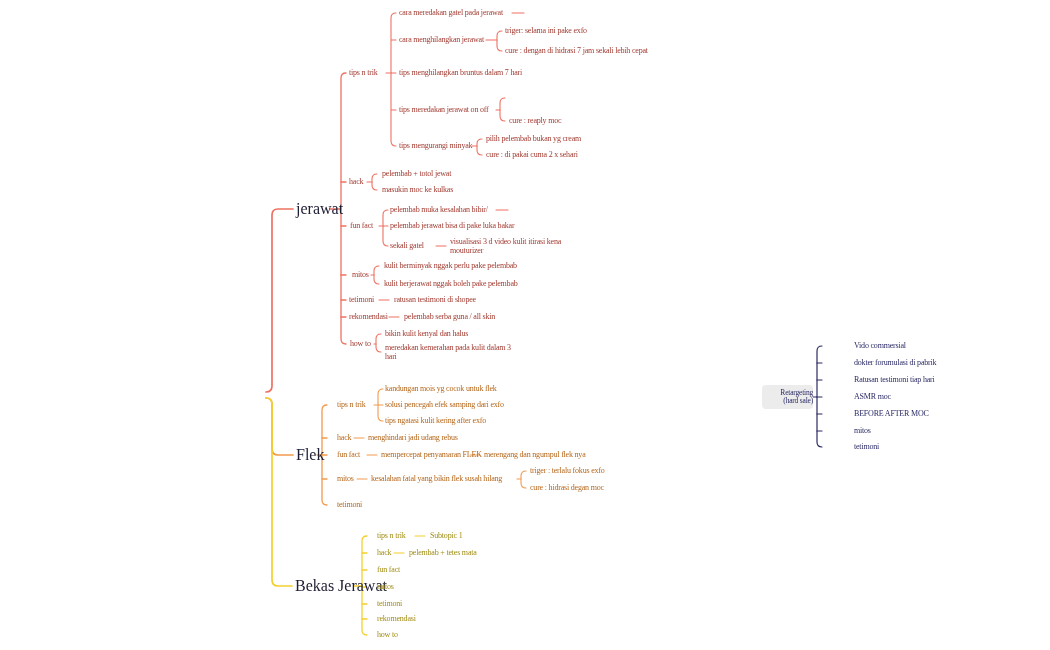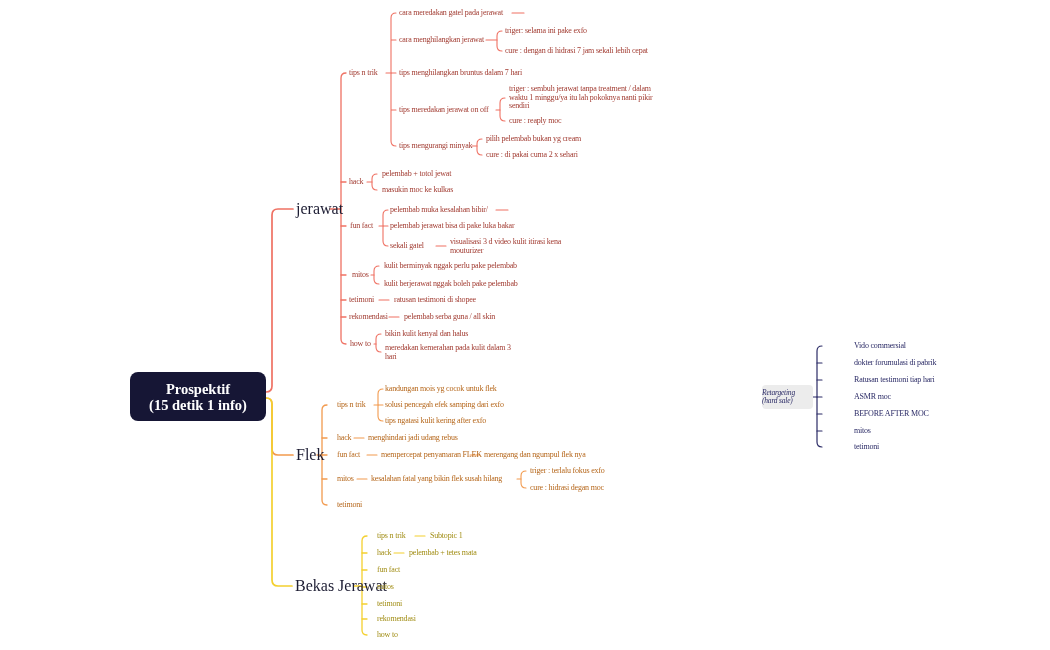--- a/index.html
+++ b/index.html
@@ -26,22 +26,22 @@
   .rootnode{
     position:absolute;left:130px;top:372px;width:136px;height:49px;
     background:var(--root-bg,#161635);border-radius:8px;color:#ffffff;
     display:flex;flex-direction:column;align-items:center;justify-content:center;
     font-size:14.5px;font-weight:bold;line-height:16px;text-align:center;
   }
   .rtbox{
     position:absolute;left:762px;top:385px;width:51px;height:24px;
     background:var(--retargeting-box-bg,#ececec);border-radius:4px;
     color:var(--retargeting-line,#2b2b66);
-    display:flex;flex-direction:column;align-items:flex-start;justify-content:center;
-    font-size:7.5px;line-height:8.5px;text-align:center;letter-spacing:-0.2px;font-style:italic;
+    display:flex;flex-direction:column;align-items:flex-end;justify-content:center;
+    font-size:7.5px;line-height:8.5px;text-align:center;letter-spacing:-0.2px;
   }
 </style>
 </head>
 <body>
 
 <div class="canvas">
 
   <svg class="links" width="1050" height="650" viewBox="0 0 1050 650">
 
     <g>
@@ -93,35 +93,30 @@
       <path class="jr-line" stroke-width="1.1" d="M381,334 Q376,334 376,339 L376,347 Q376,352 381,352"></path>
     </g>
 
     <g>
       <path class="rt-line" stroke-width="1.2" d="M813,397 L817,397"></path>
       <path class="rt-line" stroke-width="1.2" d="M822,346 Q817,346 817,351 L817,442 Q817,447 822,447"></path>
       <path class="rt-line" stroke-width="1.2" d="M817,363 L822,363 M817,380 L822,380 M817,397 L822,397 M817,414 L822,414 M817,431 L822,431"></path>
     </g>
   </svg>
 
-  <div class="rootnode">
-    <div>Prospektif</div>
-    <div>(15 detik 1 info)</div>
-  </div>
 
   <div class="t topic" style="left:296px;top:209px">jerawat</div>
 
   <div class="t jr" style="left:349px;top:73px">tips n trik</div>
   <div class="t jr" style="left:399px;top:13px">cara meredakan gatel pada jerawat</div>
   <div class="t jr" style="left:399px;top:40px">cara menghilangkan jerawat</div>
   <div class="t jr" style="left:505px;top:31px">triger: selama ini pake exfo</div>
   <div class="t jr wrap" style="left:505px;top:51px;width:150px">cure : dengan di hidrasi 7 jam sekali lebih cepat</div>
   <div class="t jr" style="left:399px;top:73px">tips menghilangkan bruntus dalam 7 hari</div>
   <div class="t jr" style="left:399px;top:110px">tips meredakan jerawat on off</div>
-  <div class="t jr wrap" style="left:509px;top:98px;width:150px">triger : sembuh jerawat tanpa treatment / dalam waktu 1 minggu/ya itu lah pokoknya nanti pikir sendiri</div>
   <div class="t jr" style="left:509px;top:121px">cure : reaply moc</div>
   <div class="t jr" style="left:399px;top:146px">tips mengurangi minyak</div>
   <div class="t jr" style="left:486px;top:139px">pilih pelembab bukan yg cream</div>
   <div class="t jr" style="left:486px;top:155px">cure : di pakai cuma 2 x sehari</div>
 
   <div class="t jr" style="left:349px;top:182px">hack</div>
   <div class="t jr" style="left:382px;top:174px">pelembab + totol jewat</div>
   <div class="t jr" style="left:382px;top:190px">masukin moc ke kulkas</div>
 
   <div class="t jr" style="left:350px;top:226px">fun fact</div>

